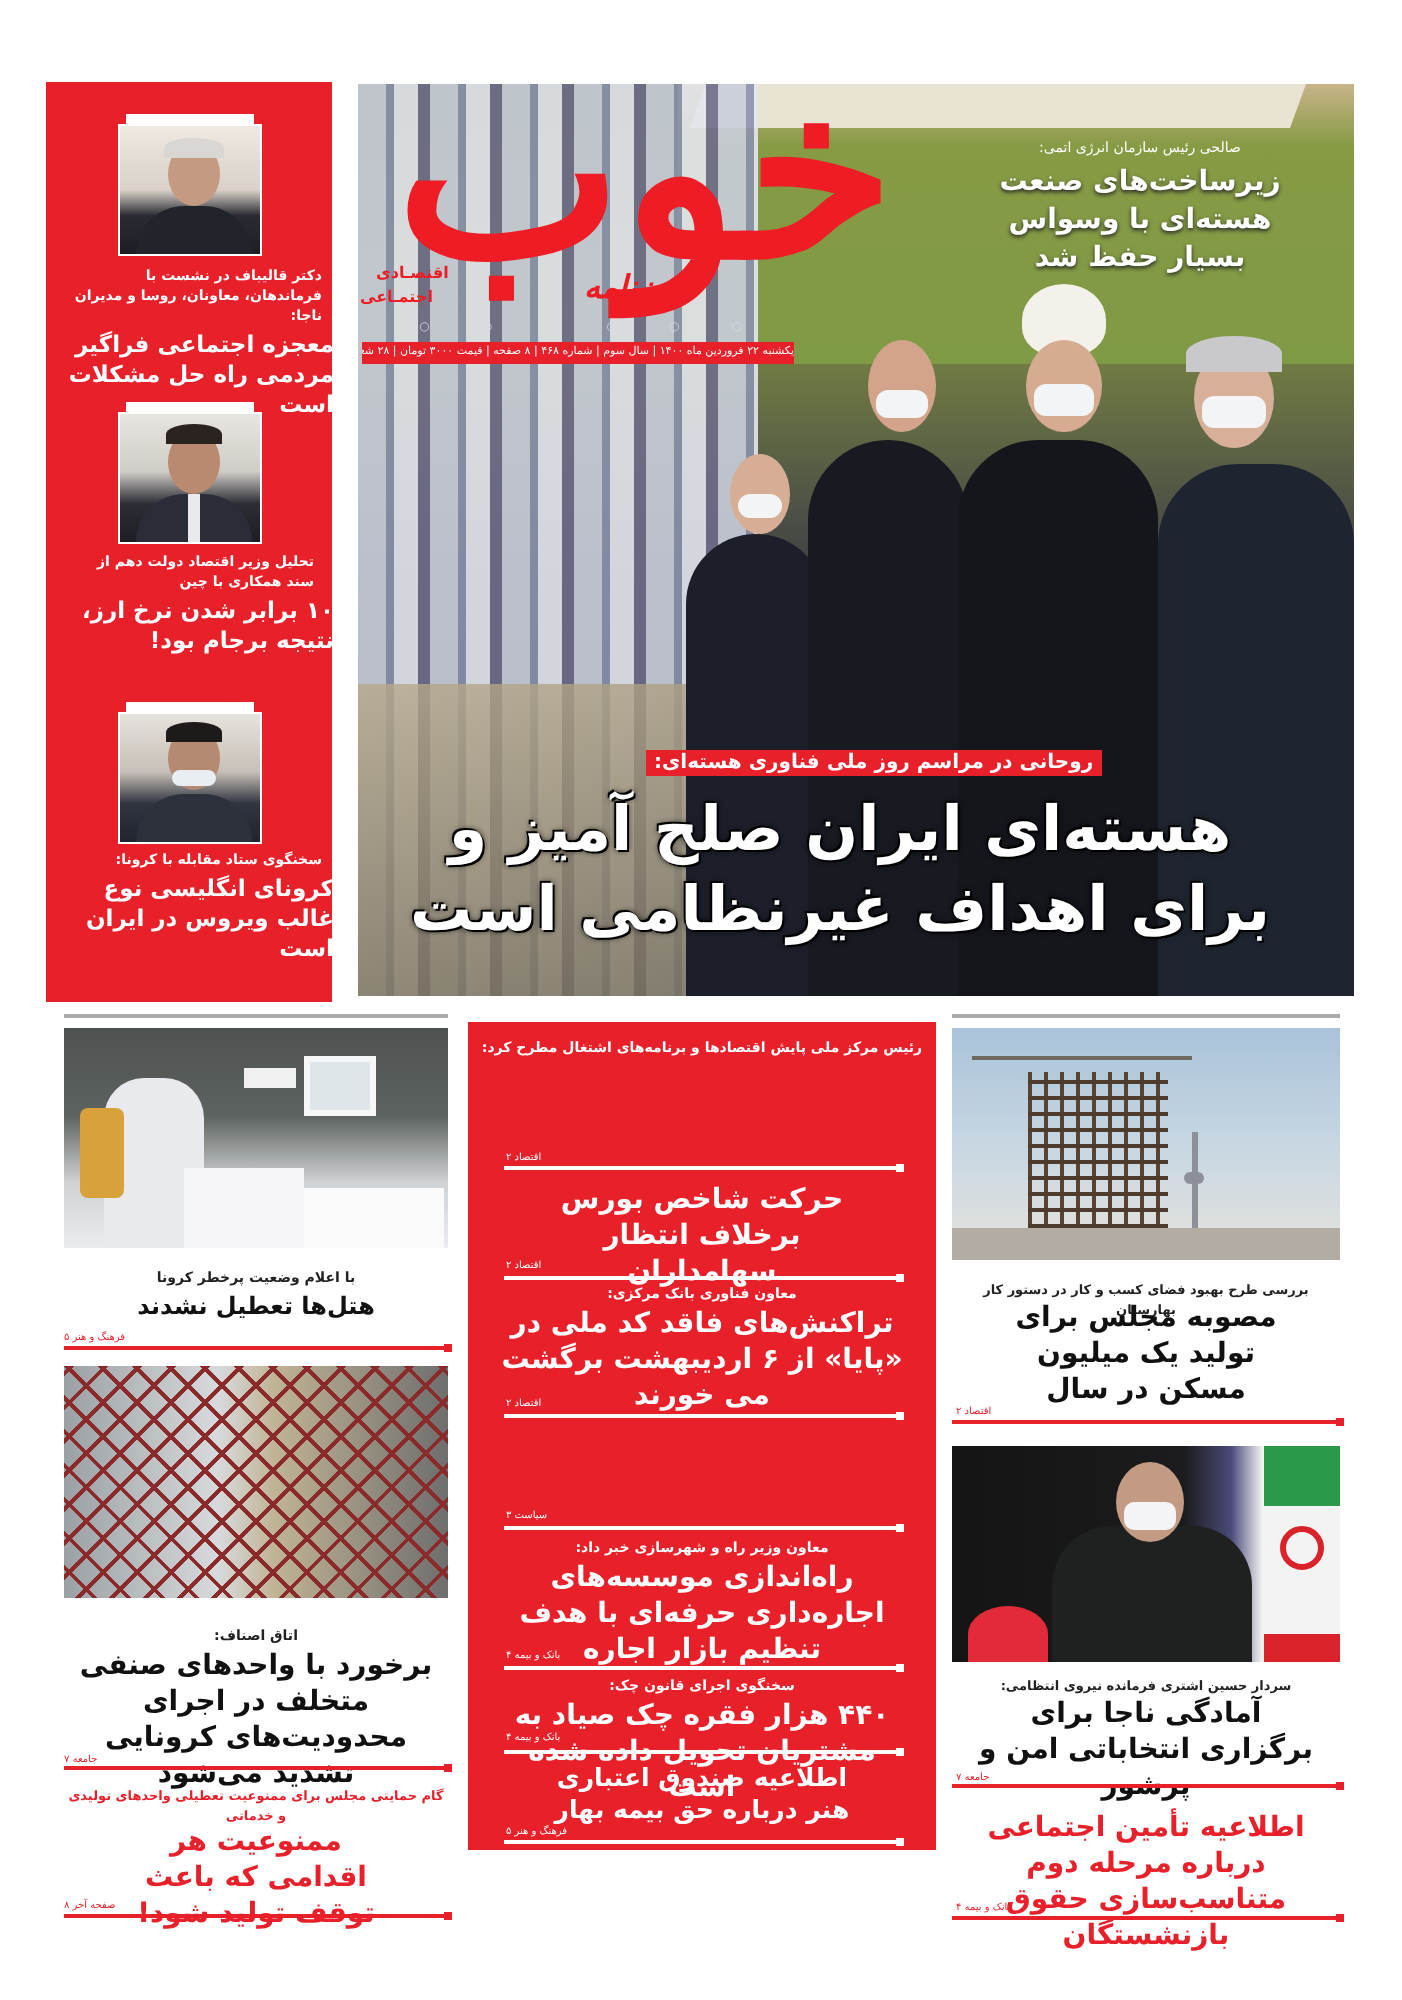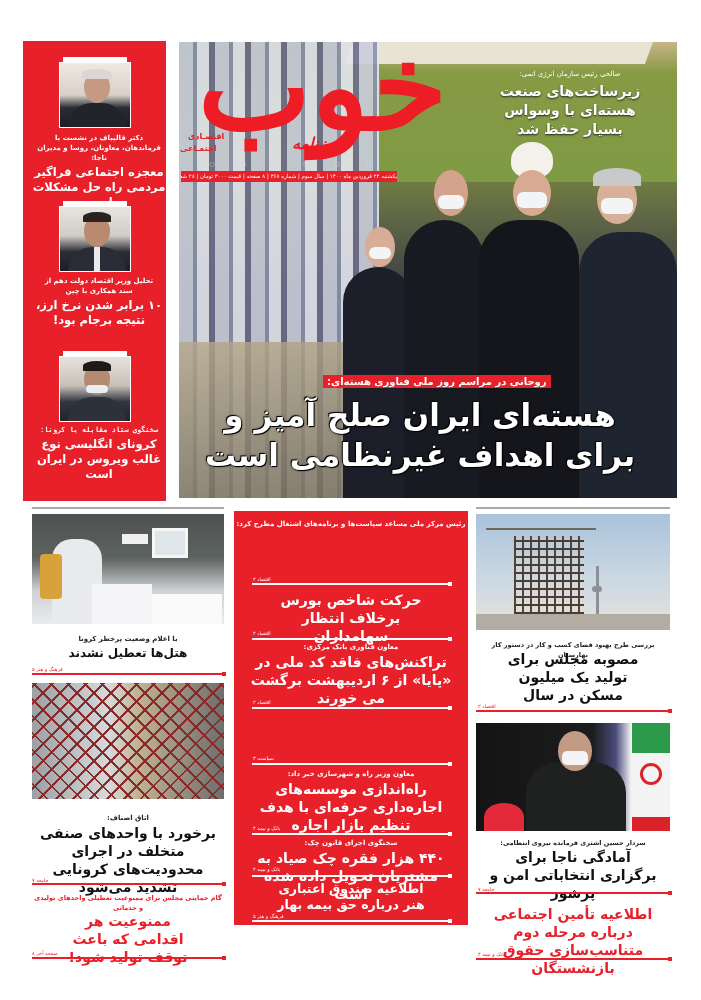--- a/index.html
+++ b/index.html
@@ -2,21 +2,21 @@
 <html><head>
 <meta charset="utf-8">
 <style>
   * { box-sizing: border-box; margin: 0; padding: 0; }
   html, body { width: 701px; height: 1000px; background: #ffffff; overflow: hidden; }
   body { position: relative; font-family: "DejaVu Sans", sans-serif; direction: rtl; }
   .abs { position: absolute; }
 
   
   .sidebar { left: 23px; top: 41px; width: 143px; height: 460px; background: #e8202a; }
-  .side-item { position: absolute; left: 0; width: 152px; text-align: center; color: #fff; }
+  .side-item { position: absolute; left: 0; width: 152px; color: #fff; }
   .side-tab { position: absolute; left: 40px; width: 64px; height: 5px; background: #fff; }
   .side-photo { position: absolute; left: 36px; width: 72px; height: 66px; border: 1.5px solid #fff; overflow: hidden; }
   .side-kicker { font-size: 7px; font-weight: bold; line-height: 10px; color: #fff; }
   .side-title { font-size: 11.5px; font-weight: bold; line-height: 15px; color: #fff; }
 
   
   .hero { left: 179px; top: 42px; width: 498px; height: 456px; overflow: hidden;
           background: linear-gradient(180deg, #5c6a3a 0%, #7c8a43 25%, #3c3c46 55%, #1e1e24 100%); }
   .hero .wall { position: absolute; left: 160px; top: 0; width: 338px; height: 140px; background: linear-gradient(180deg,#c8b48a 0%,#879a44 22%,#7f9a45 100%); }
   .hero .ceiling { position: absolute; left: 170px; top: 0; width: 300px; height: 22px; background: #e9e3d3; transform: skewX(-20deg); }
@@ -90,21 +90,21 @@
   </div>
 
   <div class="side-tab" style="top:310px"></div>
   <div class="side-photo" style="top:315px; background: linear-gradient(180deg,#e6e2dc 0%,#c7c0b8 45%,#303540 70%,#202430 100%);">
     <div style="position:absolute;left:24px;top:6px;width:26px;height:32px;border-radius:50%;background:#b68a72;"></div>
     <div style="position:absolute;left:23px;top:4px;width:28px;height:10px;border-radius:50% 50% 0 0;background:#1e1a1a;"></div>
     <div style="position:absolute;left:26px;top:28px;width:22px;height:8px;border-radius:4px;background:#e9eef2;"></div>
     <div style="position:absolute;left:8px;top:40px;width:58px;height:30px;border-radius:24px 24px 0 0;background:#2c313c;"></div>
   </div>
   <div class="side-item" style="top:384px;">
-    <div class="side-kicker" style="padding:0 14px;font-family:Liberation Mono, monospace;">سخنگوی ستاد مقابله با کرونا:</div>
+    <div class="side-kicker" style="padding:0 14px;">سخنگوی ستاد مقابله با کرونا:</div>
     <div class="side-title" style="padding:2px 8px;">کرونای انگلیسی نوع غالب ویروس در ایران است</div>
   </div>
 </div>
 
 <div class="abs hero">
   <div class="wall"></div>
   <div class="ceiling"></div>
   <div class="centrifuges"></div>
   <div class="floor"></div>
 
@@ -137,21 +137,21 @@
 <div class="abs dateline">یکشنبه ۲۲ فروردین ماه ۱۴۰۰ | سال سوم | شماره ۴۶۸ | ۸ صفحه | قیمت ۳۰۰۰ تومان | ۲۸ شعبان ۱۴۴۲ | ۱۱ آوریل ۲۰۲۱</div>
 
 <div class="abs hero-side-kicker">صالحی رئیس سازمان انرژی اتمی:</div>
 <div class="abs hero-side-title">زیرساخت‌های صنعت هسته‌ای با وسواس بسیار حفظ شد</div>
 
 <div class="abs hero-kicker">روحانی در مراسم روز ملی فناوری هسته‌ای:</div>
 <div class="abs hero-title">هسته‌ای ایران صلح آمیز و برای اهداف غیرنظامی است</div>
 
 <div class="abs center">
   <div class="c-item" style="top:8px;">
-    <div class="c-kicker">رئیس مرکز ملی مساعد سیاست‌ها و برنامه‌های اشتغال مطرح کرد:</div>
+    <div class="c-kicker">رئیس مرکز ملی پایش اقتصاد‌ها و برنامه‌های اشتغال مطرح کرد:</div>
   </div>
   <div class="c-sect" style="top:65px;">اقتصاد ۲</div>
   <div class="c-rule" style="top:72px;"></div>
 
   <div class="c-item" style="top:80px;">
     <div class="c-title" style="padding:0 46px;">حرکت شاخص بورس برخلاف انتظار سهامداران</div>
   </div>
   <div class="c-sect" style="top:119px;">اقتصاد ۲</div>
   <div class="c-rule" style="top:127px;"></div>
 

